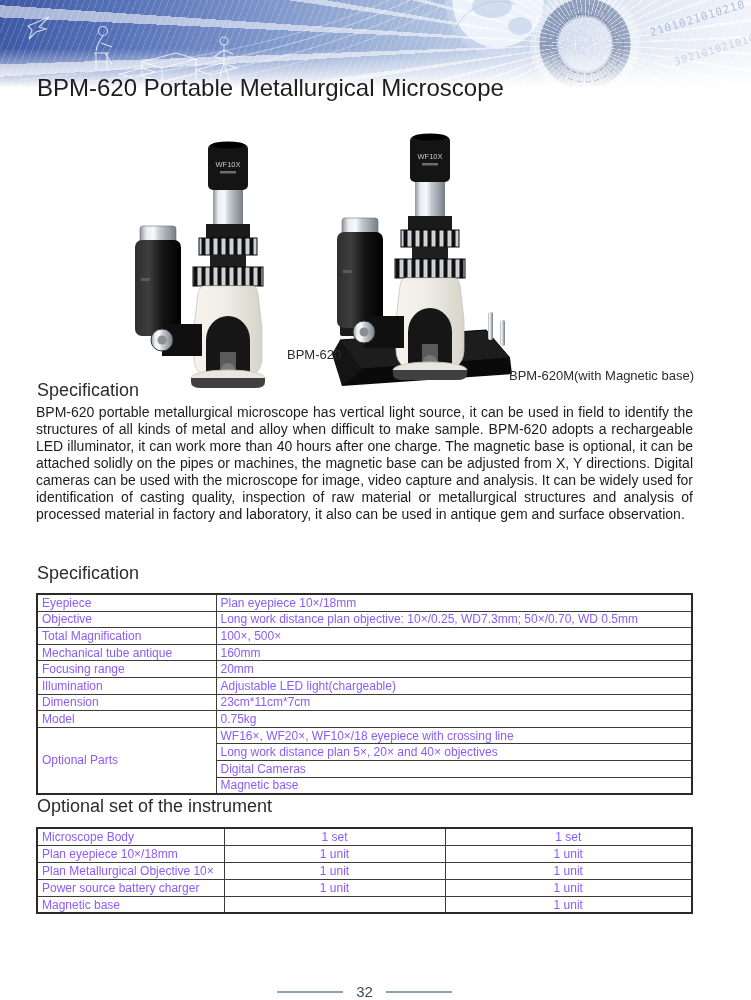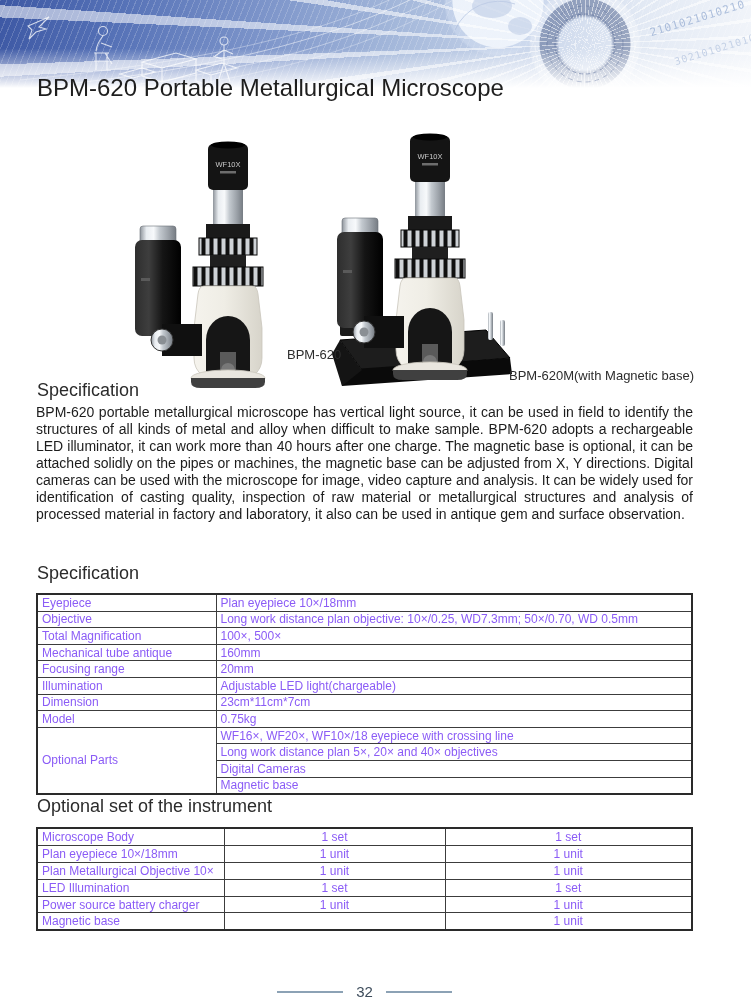--- a/index.html
+++ b/index.html
@@ -243,25 +243,20 @@
           <td>Plan eyepiece 10×/18mm</td>
           <td class="c">1 unit</td>
           <td class="c">1 unit</td>
         </tr>
       <tr>
           <td>Plan Metallurgical Objective 10×</td>
           <td class="c">1 unit</td>
           <td class="c">1 unit</td>
         </tr>
       <tr>
-          <td>LED Illumination</td>
-          <td class="c">1 set</td>
-          <td class="c">1 set</td>
-        </tr>
-      <tr>
           <td>Power source battery charger</td>
           <td class="c">1 unit</td>
           <td class="c">1 unit</td>
         </tr>
       <tr>
           <td>Magnetic base</td>
           <td class="c"></td>
           <td class="c">1 unit</td>
         </tr>
     </tbody>

